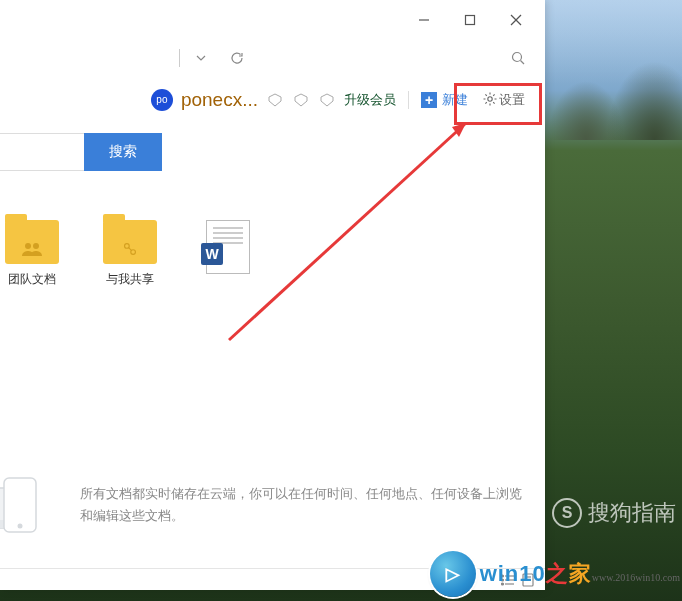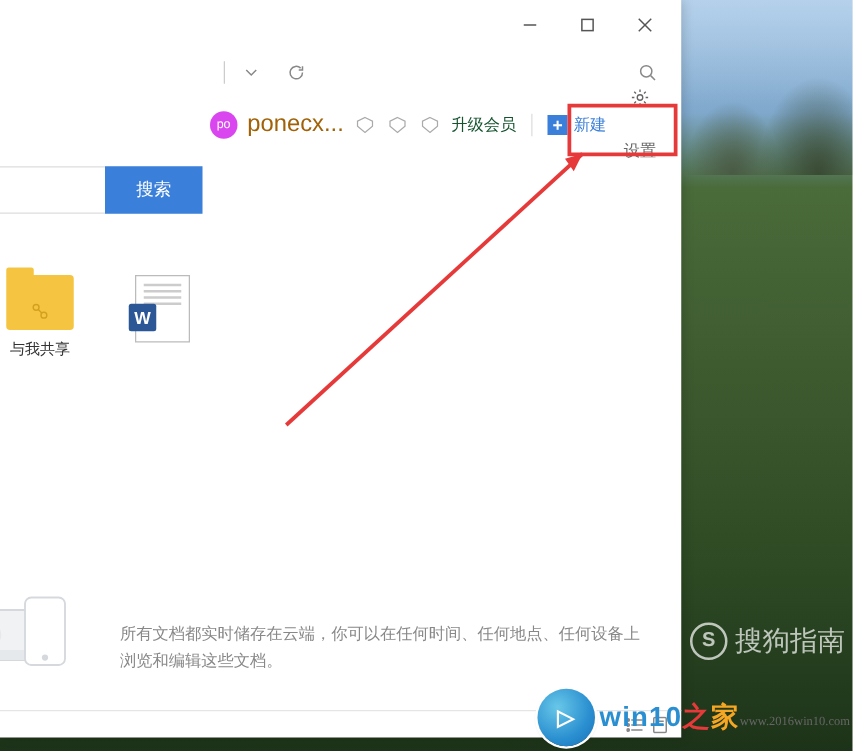--- a/index.html
+++ b/index.html
@@ -75,21 +75,21 @@
       display: flex;
       align-items: center;
       gap: 8px;
       padding: 0 14px;
     }
     .tb-spacer { flex: 1; }
     .avatar {
       width: 22px;
       height: 22px;
       border-radius: 50%;
-      background: #d946ef;
+      background: #1d4ed8;
       color: #fff;
       font-size: 10px;
       display: flex;
       align-items: center;
       justify-content: center;
       line-height: 1;
     }
     .user { font-size: 19px; color: #a16207; }
     .mini-icon {
       width: 18px;
@@ -117,26 +117,25 @@
       display: flex;
       align-items: center;
       justify-content: center;
       font-size: 14px;
       line-height: 1;
       font-weight: bold;
     }
     .settings-btn {
       display: flex;
       align-items: center;
-      gap: 23px;
+      gap: 1px;
       color: #666;
       font-size: 13px;
       cursor: pointer;
       padding: 4px 6px;
-      flex-direction: column;
     }
     .highlight-box {
       position: absolute;
       top: 83px;
       left: 454px;
       width: 88px;
       height: 42px;
       border: 3px solid #e63939;
       pointer-events: none;
       z-index: 5;
@@ -281,24 +280,24 @@
     .file-label {
       font-size: 12px;
       color: #333;
       text-align: center;
       line-height: 1.3;
       white-space: nowrap;
     }
     .file-label-multi { white-space: normal; width: 72px; }
     .bottom-info {
       margin-top: auto;
-      padding: 18px 22px 28px 38px;
+      padding: 18px 22px 28px 22px;
       display: flex;
       gap: 18px;
-      align-items: flex-end;
+      align-items: center;
     }
     .devices-ill {
       width: 110px;
       height: 70px;
       position: relative;
       margin-left: -70px;
       flex-shrink: 0;
     }
     .info-text {
       font-size: 13px;
@@ -470,20 +469,33 @@
   </div>
 
   <div class="search-row">
     <div class="search-wrap">
       <input class="search-input" placeholder="S 云文档" style="">
       <button class="search-btn">搜索</button>
     </div>
   </div>
 
   <div class="files-area">
+    <div class="file-item">
+      <div class="folder">
+        <div class="folder-inner">
+          <svg width="20" height="14" viewBox="0 0 20 14">
+              <circle cx="6" cy="4" r="3" fill="currentColor"></circle>
+              <circle cx="14" cy="4" r="3" fill="currentColor"></circle>
+              <path d="M0 14c0-4 4-5 6-5s6 1 6 5" fill="currentColor"></path>
+              <path d="M8 14c0-4 4-5 6-5s6 1 6 5" fill="currentColor"></path>
+            </svg>
+        </div>
+      </div>
+      <span class="file-label">团队文档</span>
+    </div>
     <div class="file-item">
       <div class="folder">
         <div class="folder-inner">
           <svg width="18" height="14" viewBox="0 0 18 18">
               <circle cx="5" cy="5" r="3" fill="none" stroke="currentColor" stroke-width="1.5"></circle>
               <circle cx="13" cy="13" r="3" fill="none" stroke="currentColor" stroke-width="1.5"></circle>
               <path d="M7 7l4 4" stroke="currentColor" stroke-width="1.5"></path>
             </svg>
         </div>
       </div>

